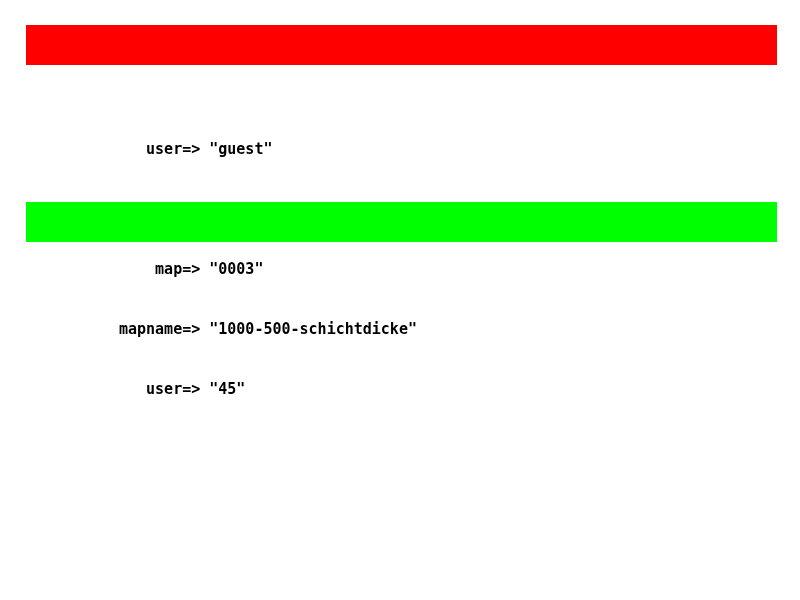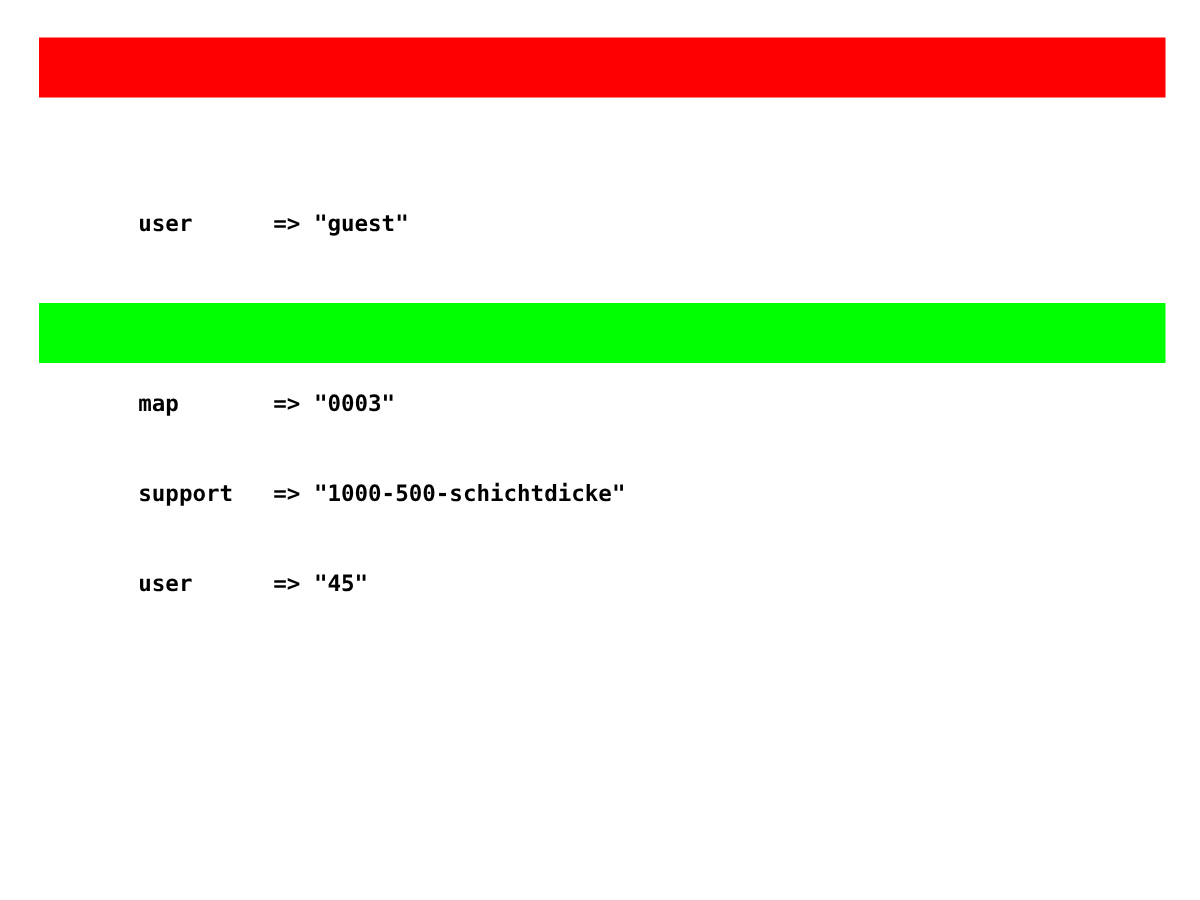--- a/index.html
+++ b/index.html
@@ -34,20 +34,21 @@
   .details {
     position: absolute;
     left: 38px;
     top: 79px;
     white-space: pre;
   }
   .detail-row { height: 20px; }
   .detail-key {
     display: inline-block;
     width: 90px;  
+    text-align: right;
   }
   .detail-value { margin-left: 9px; }
   .footer {
     position: absolute;
     left: 26px;
     top: 248px;
     width: 751px;
     padding-left: 12px;
     box-sizing: border-box;
     display: flex;
@@ -69,21 +70,21 @@
     <div class="detail-row">
       <span class="detail-key">user</span><span class="detail-arrow">=&gt;</span><span class="detail-value">"guest"</span>
     </div>
     <div class="detail-row">
       <span class="detail-key">component</span><span class="detail-arrow">=&gt;</span><span class="detail-value">"Weather Maps"</span>
     </div>
     <div class="detail-row">
       <span class="detail-key">map</span><span class="detail-arrow">=&gt;</span><span class="detail-value">"0003"</span>
     </div>
     <div class="detail-row">
-      <span class="detail-key">support</span><span class="detail-arrow">=&gt;</span><span class="detail-value">"1000-500-schichtdicke"</span>
+      <span class="detail-key">mapname</span><span class="detail-arrow">=&gt;</span><span class="detail-value">"1000-500-schichtdicke"</span>
     </div>
     <div class="detail-row">
       <span class="detail-key">user</span><span class="detail-arrow">=&gt;</span><span class="detail-value">"45"</span>
     </div>
   </div>
 
   <div class="banner banner-support" style="background: rgb(0, 255, 0);">
     
     
   </div>

